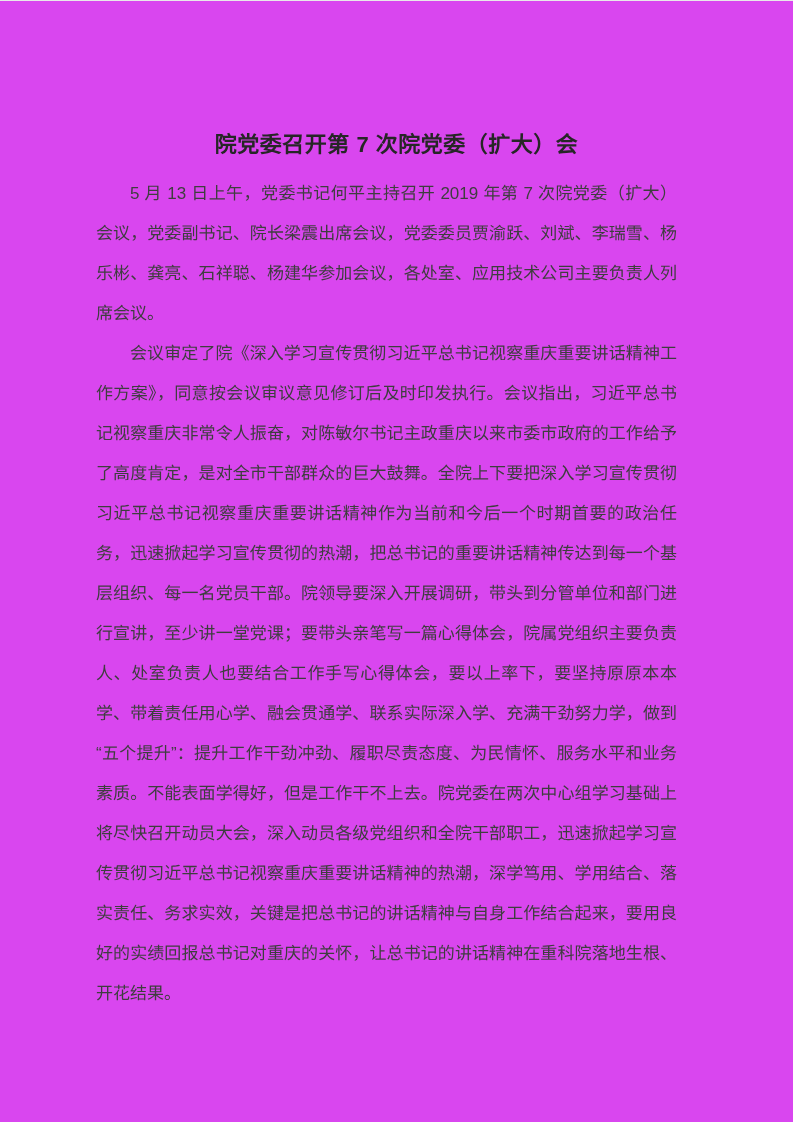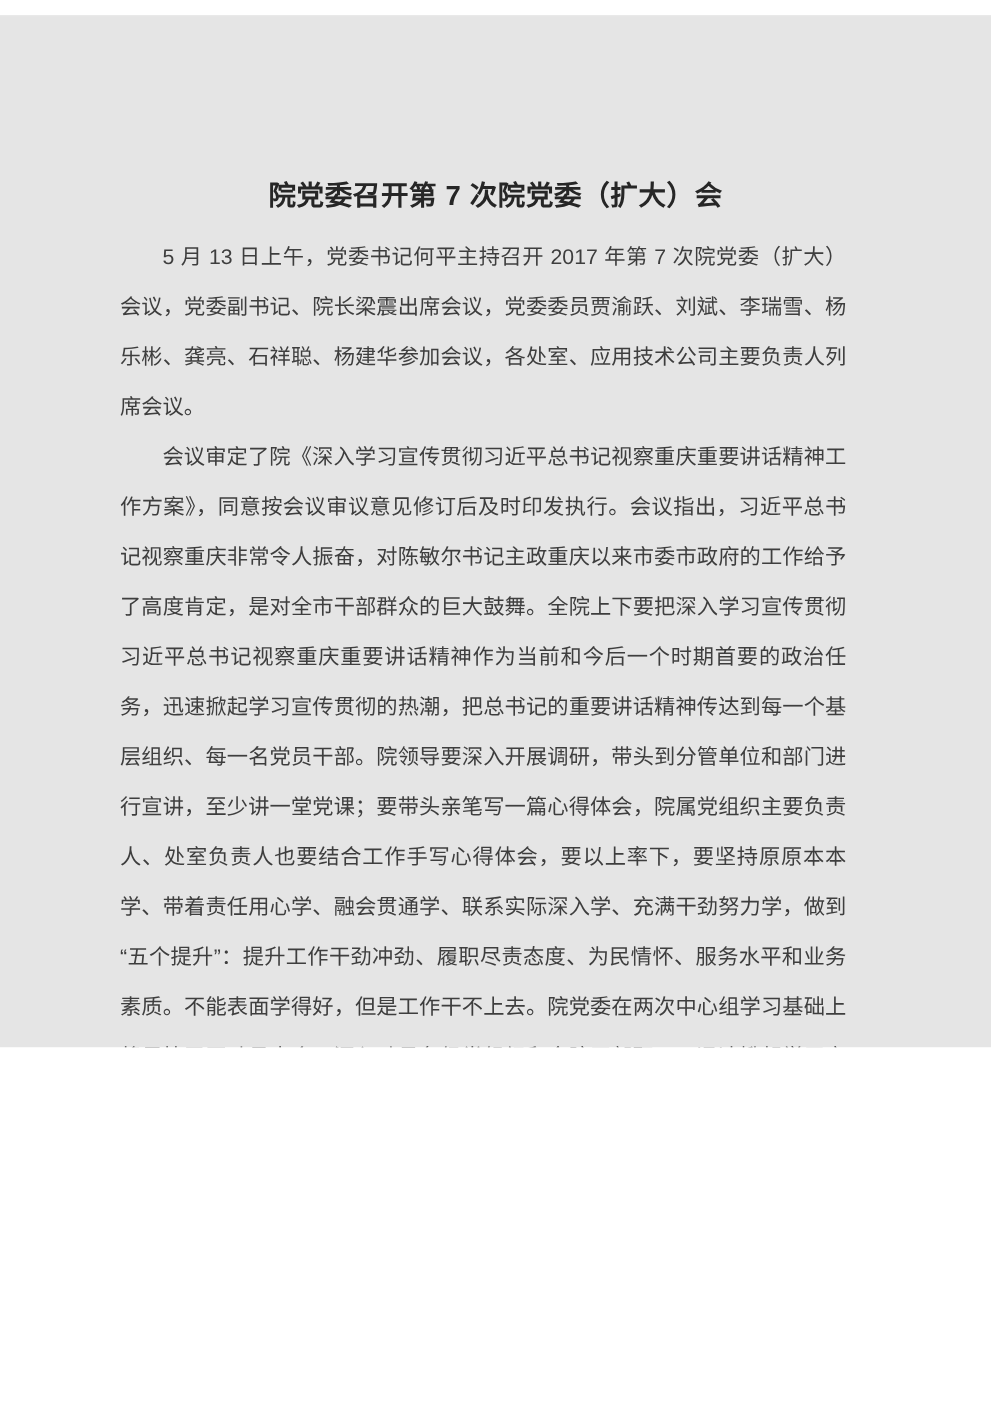--- a/index.html
+++ b/index.html
@@ -3,28 +3,27 @@
 <meta charset="utf-8">
 <style>
   html, body {
     margin: 0;
     padding: 0;
     background: #ffffff;
   }
   .page {
     position: relative;
     width: 793px;
-    height: 826px;
+    height: 1122px;
     box-sizing: border-box;
-    background: #e5e5e5;
+    background: #d946ef;
     border-top: 1px solid #e9e9e9;
     padding: 129px 0 0 0;
     overflow: hidden;
     font-family: "Liberation Sans", "DejaVu Sans", sans-serif;
-    margin-top: 12px;
   }
   .doc-title {
     margin: 0 0 14px 0;
     padding: 0 100px;
     text-align: center;
     font-size: 22px;
     line-height: 30px;
     font-weight: 700;
     color: #262626;
     letter-spacing: 0.5px;
@@ -42,16 +41,16 @@
     text-indent: 2em;
     word-break: break-all;
   }
 </style>
 </head>
 <body>
 
 <div class="page">
   <h1 class="doc-title">院党委召开第 7 次院党委（扩大）会</h1>
   <div class="doc-body">
-    <p class="doc-paragraph">5 月 13 日上午，党委书记何平主持召开 2017 年第 7 次院党委（扩大）会议，党委副书记、院长梁震出席会议，党委委员贾渝跃、刘斌、李瑞雪、杨乐彬、龚亮、石祥聪、杨建华参加会议，各处室、应用技术公司主要负责人列席会议。</p>
+    <p class="doc-paragraph">5 月 13 日上午，党委书记何平主持召开 2019 年第 7 次院党委（扩大）会议，党委副书记、院长梁震出席会议，党委委员贾渝跃、刘斌、李瑞雪、杨乐彬、龚亮、石祥聪、杨建华参加会议，各处室、应用技术公司主要负责人列席会议。</p>
     <p class="doc-paragraph">会议审定了院《深入学习宣传贯彻习近平总书记视察重庆重要讲话精神工作方案》，同意按会议审议意见修订后及时印发执行。会议指出，习近平总书记视察重庆非常令人振奋，对陈敏尔书记主政重庆以来市委市政府的工作给予了高度肯定，是对全市干部群众的巨大鼓舞。全院上下要把深入学习宣传贯彻习近平总书记视察重庆重要讲话精神作为当前和今后一个时期首要的政治任务，迅速掀起学习宣传贯彻的热潮，把总书记的重要讲话精神传达到每一个基层组织、每一名党员干部。院领导要深入开展调研，带头到分管单位和部门进行宣讲，至少讲一堂党课；要带头亲笔写一篇心得体会，院属党组织主要负责人、处室负责人也要结合工作手写心得体会，要以上率下，要坚持原原本本学、带着责任用心学、融会贯通学、联系实际深入学、充满干劲努力学，做到“五个提升”：提升工作干劲冲劲、履职尽责态度、为民情怀、服务水平和业务素质。不能表面学得好，但是工作干不上去。院党委在两次中心组学习基础上将尽快召开动员大会，深入动员各级党组织和全院干部职工，迅速掀起学习宣传贯彻习近平总书记视察重庆重要讲话精神的热潮，深学笃用、学用结合、落实责任、务求实效，关键是把总书记的讲话精神与自身工作结合起来，要用良好的实绩回报总书记对重庆的关怀，让总书记的讲话精神在重科院落地生根、开花结果。</p>
   </div>
 </div>
 
 </body></html>

